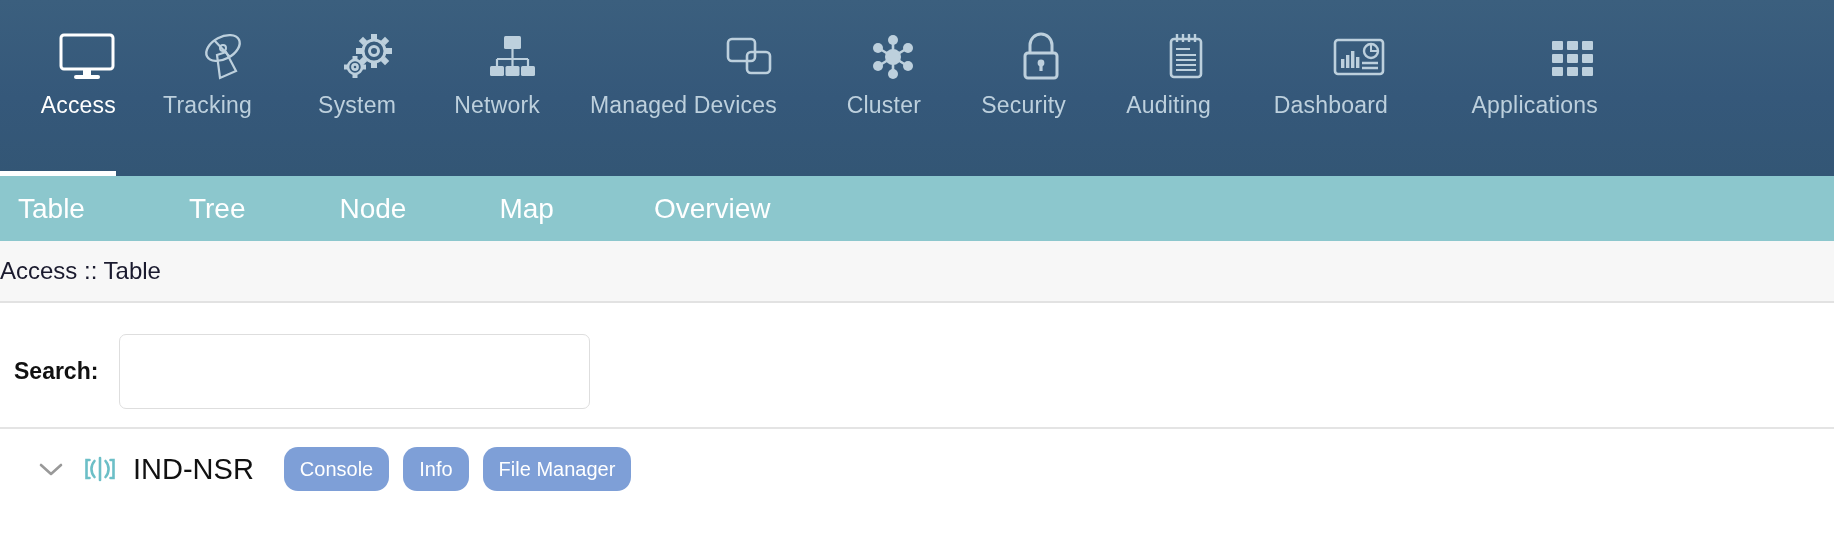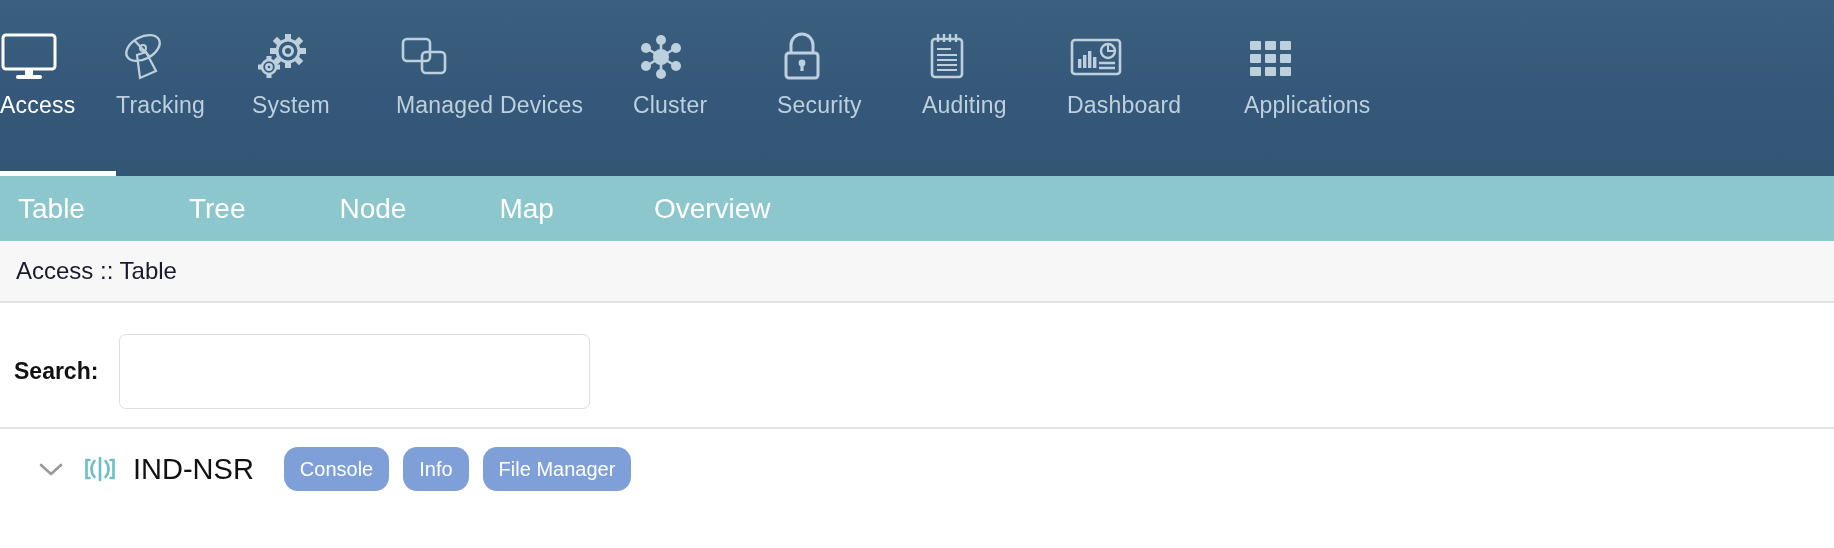--- a/index.html
+++ b/index.html
@@ -17,21 +17,21 @@
     height: 176px;
     background: linear-gradient(180deg, #3b5f7e 0%, #35587a 55%, #335675 100%);
     display: flex;
     align-items: flex-start;
     padding: 0;
   }
   .nav-item {
     height: 176px;
     display: flex;
     flex-direction: column;
-    align-items: flex-start;
+    align-items: flex-end;
     justify-content: flex-start;
     padding-top: 26px;
     position: relative;
     cursor: pointer;
     user-select: none;
   }
   .nav-icon {
     height: 62px;
     display: flex;
     align-items: center;
@@ -71,21 +71,21 @@
     line-height: 1;
   }
 
   
   .breadcrumb-bar {
     height: 62px;
     background: #f7f7f7;
     border-bottom: 2px solid #e2e2e2;
     display: flex;
     align-items: center;
-    padding-left: 16px;
+    padding-left: 0;
   }
   .breadcrumb-text {
     font-size: 24px;
     color: #1a1a2e;
     line-height: 1;
   }
 
   
   .content { background: #ffffff; }
 
@@ -216,20 +216,32 @@
             <rect x="14.5" y="25" width="5" height="5"></rect>
             <rect x="14.5" y="42" width="5" height="5"></rect>
             <rect x="6" y="33.5" width="5" height="5"></rect>
             <rect x="23" y="33.5" width="5" height="5"></rect>
           </g>
         </svg>
     </span>
     <span class="nav-label">System</span>
   </div>
 
+  <div class="nav-item" style="width:144px">
+    <span class="nav-icon">
+      <svg width="56" height="48" viewBox="0 0 56 48">
+          <rect x="20" y="3" width="17" height="13" rx="1.5" fill="#bdd0dd"></rect>
+          <path d="M28.5 16 L28.5 26 M13 26 L44 26 M13 26 L13 33 M28.5 26 L28.5 33 M44 26 L44 33" stroke="#bdd0dd" stroke-width="2.2" fill="none"></path>
+          <rect x="6" y="33" width="14" height="10" rx="1.5" fill="#bdd0dd"></rect>
+          <rect x="21.5" y="33" width="14" height="10" rx="1.5" fill="#bdd0dd"></rect>
+          <rect x="37" y="33" width="14" height="10" rx="1.5" fill="#bdd0dd"></rect>
+        </svg>
+    </span>
+    <span class="nav-label">Network</span>
+  </div>
 
   <div class="nav-item" style="width:237px">
     <span class="nav-icon">
       <svg width="56" height="48" viewBox="0 0 56 48">
           <rect x="7" y="6" width="27" height="22" rx="4" fill="none" stroke="#bdd0dd" stroke-width="2.6"></rect>
           <rect x="26" y="19" width="23" height="21" rx="4" fill="none" stroke="#bdd0dd" stroke-width="2.6"></rect>
         </svg>
     </span>
     <span class="nav-label">Managed Devices</span>
   </div>

